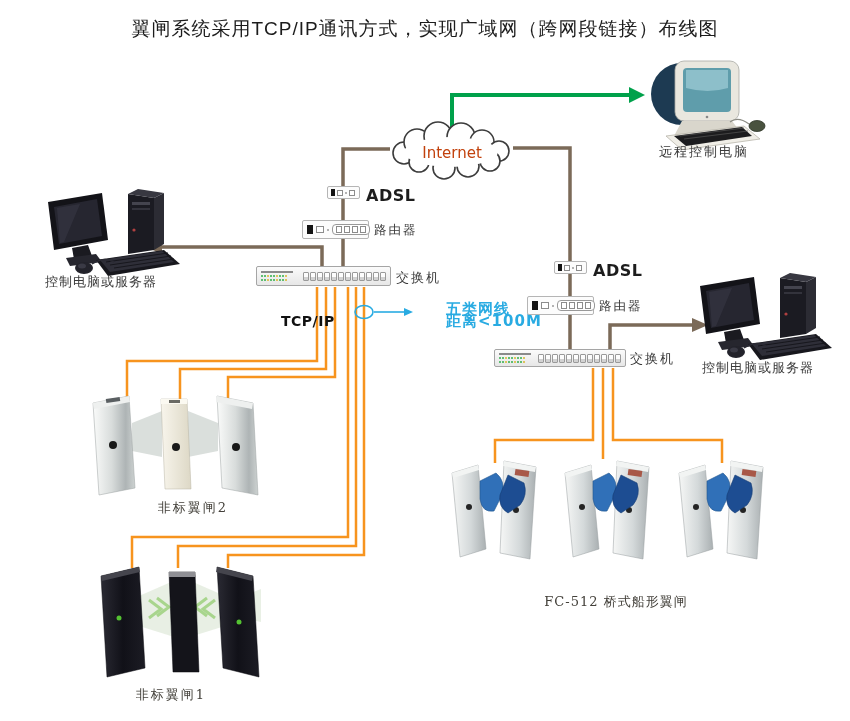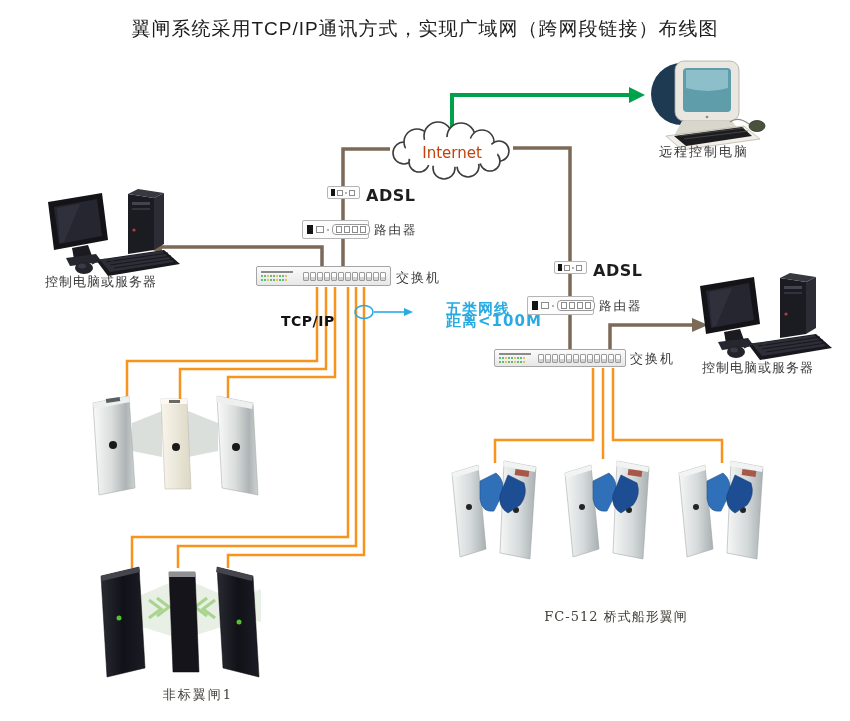--- a/index.html
+++ b/index.html
@@ -307,20 +307,21 @@
     <rect x="20" y="7" width="14" height="4" fill="#5a5f62" transform="rotate(-9 27 9)"></rect>
     <circle cx="27" cy="54" r="4" fill="#181818"></circle>
     <path d="M75,8 L101,8 L105,98 L79,98 Z" fill="url(#g2c)" stroke="#b9b4a4" stroke-width="0.5"></path>
     <path d="M75,8 L101,8 L101,13 L75,13 Z" fill="#fbf9f1"></path>
     <rect x="83" y="9" width="11" height="3" fill="#6a6a64"></rect>
     <circle cx="90" cy="56" r="4" fill="#1a1a1a"></circle>
     <path d="M131,5 L167,12 L172,104 L136,97 Z" fill="url(#g2s)" stroke="#9aa0a0" stroke-width="0.5"></path>
     <path d="M131,5 L167,12 L166,18 L130,11 Z" fill="#eef0ef"></path>
     <circle cx="150" cy="56" r="4" fill="#181818"></circle>
   </svg>
+  <div class="abs cnlabel ctr" style="left:118px;top:499px;width:150px;">非标翼闸2</div>
 
   <svg class="abs" style="left:93px;top:560px;" width="168" height="124" viewBox="0 0 168 124">
     <defs>
       <linearGradient id="g1b" x1="0" y1="0" x2="1" y2="0">
         <stop offset="0" stop-color="#2a2a33"></stop>
           <stop offset="0.5" stop-color="#111118"></stop>
         <stop offset="1" stop-color="#1c1c24"></stop>
       </linearGradient>
     </defs>
     <path d="M46,36 L78,22 L78,76 L46,66 Z" fill="#e4ecdf" opacity="0.85"></path>
@@ -330,21 +331,21 @@
     <path d="M122,40 l-12,9 l12,9 M114,38 l-12,9 l12,9" stroke="#a8d58d" stroke-width="3" fill="none"></path>
     <path d="M8,16 L46,7 L52,108 L14,117 Z" fill="url(#g1b)" stroke="#05050a" stroke-width="0.5"></path>
     <path d="M8,16 L46,7 L47,12 L9,21 Z" fill="#45454d"></path>
     <circle cx="26" cy="58" r="2.5" fill="#54c232"></circle>
     <path d="M76,12 L102,12 L106,112 L80,112 Z" fill="#14141a" stroke="#05050a" stroke-width="0.5"></path>
     <path d="M76,12 L102,12 L102,17 L76,17 Z" fill="#8f8f94"></path>
     <path d="M124,7 L160,16 L166,117 L130,108 Z" fill="url(#g1b)" stroke="#05050a" stroke-width="0.5"></path>
     <path d="M124,7 L160,16 L159,21 L123,12 Z" fill="#45454d"></path>
     <circle cx="146" cy="62" r="2.5" fill="#54c232"></circle>
   </svg>
-  <div class="abs cnlabel ctr" style="left:123px;top:686px;width:150px;">非标翼闸1</div>
+  <div class="abs cnlabel ctr" style="left:96px;top:686px;width:150px;">非标翼闸1</div>
 
   <svg class="abs" style="left:444px;top:455px;" width="338" height="112" viewBox="0 0 338 112">
     <defs>
       <linearGradient id="fcs" x1="0" y1="0" x2="1" y2="0">
         <stop offset="0" stop-color="#f6f7f6"></stop>
           <stop offset="0.55" stop-color="#d4d9da"></stop>
         <stop offset="1" stop-color="#aab0b2"></stop>
       </linearGradient>
       <g id="fcpair">
         <path d="M8,18 L34,10 L42,94 L16,102 Z" fill="url(#fcs)" stroke="#979d9e" stroke-width="0.5"></path>
@@ -355,15 +356,15 @@
         <rect x="71" y="15" width="14" height="6" fill="#a85848" transform="rotate(8 78 18)"></rect>
         <circle cx="72" cy="55" r="3" fill="#242424"></circle>
         <path d="M36,26 L52,18 Q62,26 58,40 L50,56 Q38,58 36,44 Z" fill="#3070b8" stroke="#24578f" stroke-width="0.6"></path>
         <path d="M64,20 L80,28 Q84,40 76,50 L64,58 Q54,52 56,40 Z" fill="#1d4d92" stroke="#163c73" stroke-width="0.6"></path>
       </g>
     </defs>
     <use href="#fcpair" x="0"></use>
     <use href="#fcpair" x="113"></use>
     <use href="#fcpair" x="227"></use>
   </svg>
-  <div class="abs cnlabel ctr" style="left:516px;top:608px;width:200px;letter-spacing:1px;">FC-512 桥式船形翼闸</div>
+  <div class="abs cnlabel ctr" style="left:516px;top:593px;width:200px;letter-spacing:1px;">FC-512 桥式船形翼闸</div>
 
 </div>
 
 </body></html>

